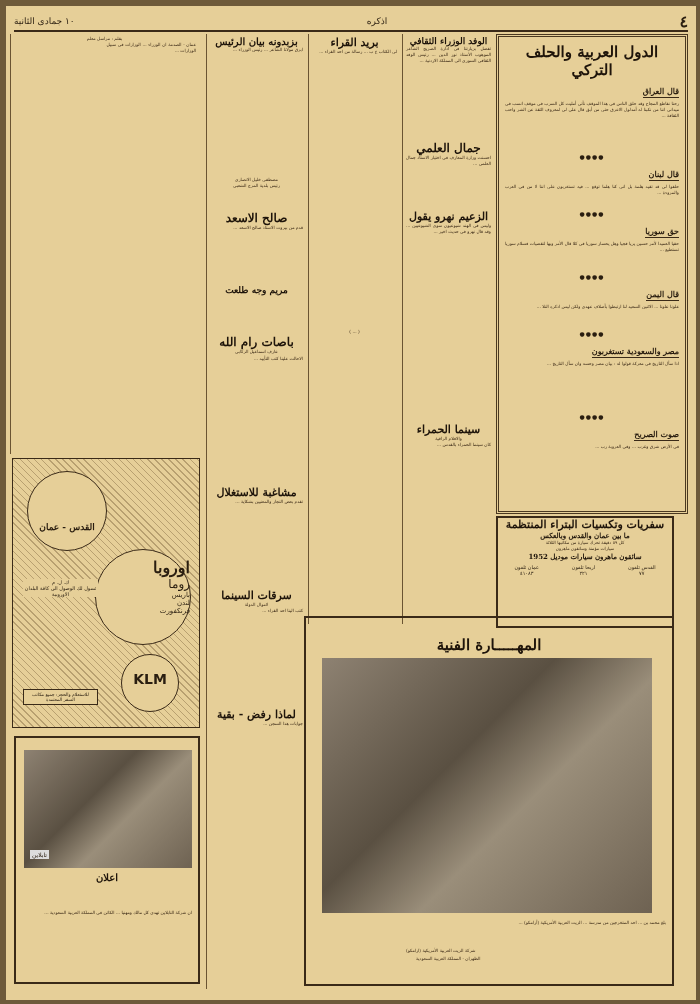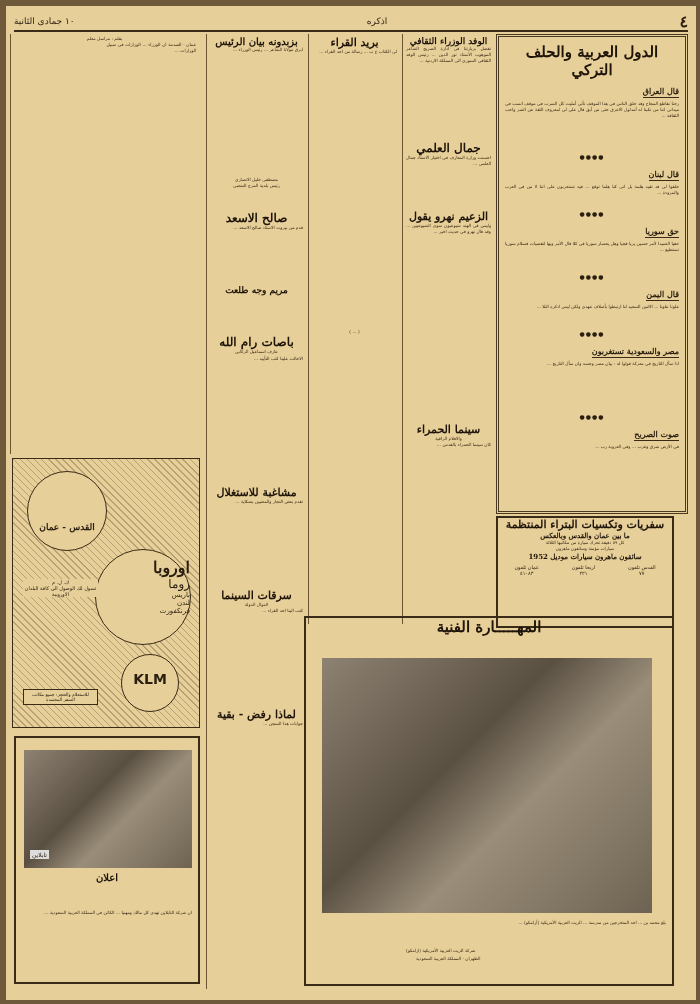--- a/index.html
+++ b/index.html
@@ -97,21 +97,21 @@
   <div class="h" style="font-size:11px">مشاغبة للاستغلال</div>
   <div class="t" style="height:90px">تقدم بعض التجار والمعنيين بشكاية ...</div>
   <div class="h" style="font-size:11px">سرقات السينما</div>
   <div class="t" style="text-align:center">لاموال الدولة</div>
   <div class="t" style="height:100px">كتب الينا احد القراء ...</div>
   <div class="h" style="font-size:11px">لماذا رفض - بقية</div>
   <div class="t" style="height:200px">جوابات هذا السجن ...</div>
  </div>
 
  <div class="box" style="right:22px;top:610px;width:370px;height:370px;border-width:2px">
-  <div class="h" style="font-size:15px;margin-top:0">المهـــــارة الفنية</div>
+  <div class="h" style="font-size:15px;margin-top:18px">المهـــــارة الفنية</div>
   <div class="photo" style="right:20px;top:40px;width:330px;height:255px"></div>
   <div class="t" style="position:absolute;top:302px;right:6px;left:6px">بلغ محمد بن ... احد المتخرجين من مدرسة ... الزيت العربية الأمريكية (أرامكو) ...</div>
   <div class="t" style="position:absolute;top:330px;left:100px">شركة الزيت العربية الأمريكية (ارامكو)</div>
   <div class="t" style="position:absolute;top:338px;left:110px">الظهران - المملكة العربية السعودية</div>
  </div>
 
  <div class="col" style="left:4px;top:28px;width:188px;height:420px;padding:2px">
   <div class="t" style="text-align:center">بقلم : مراسل معلم</div>
   <div class="t" style="height:370px;column-count:2">عمان - الصدمة ان الوزراء ... الوزارات في سبيل الوزارات ...</div>
  </div>

